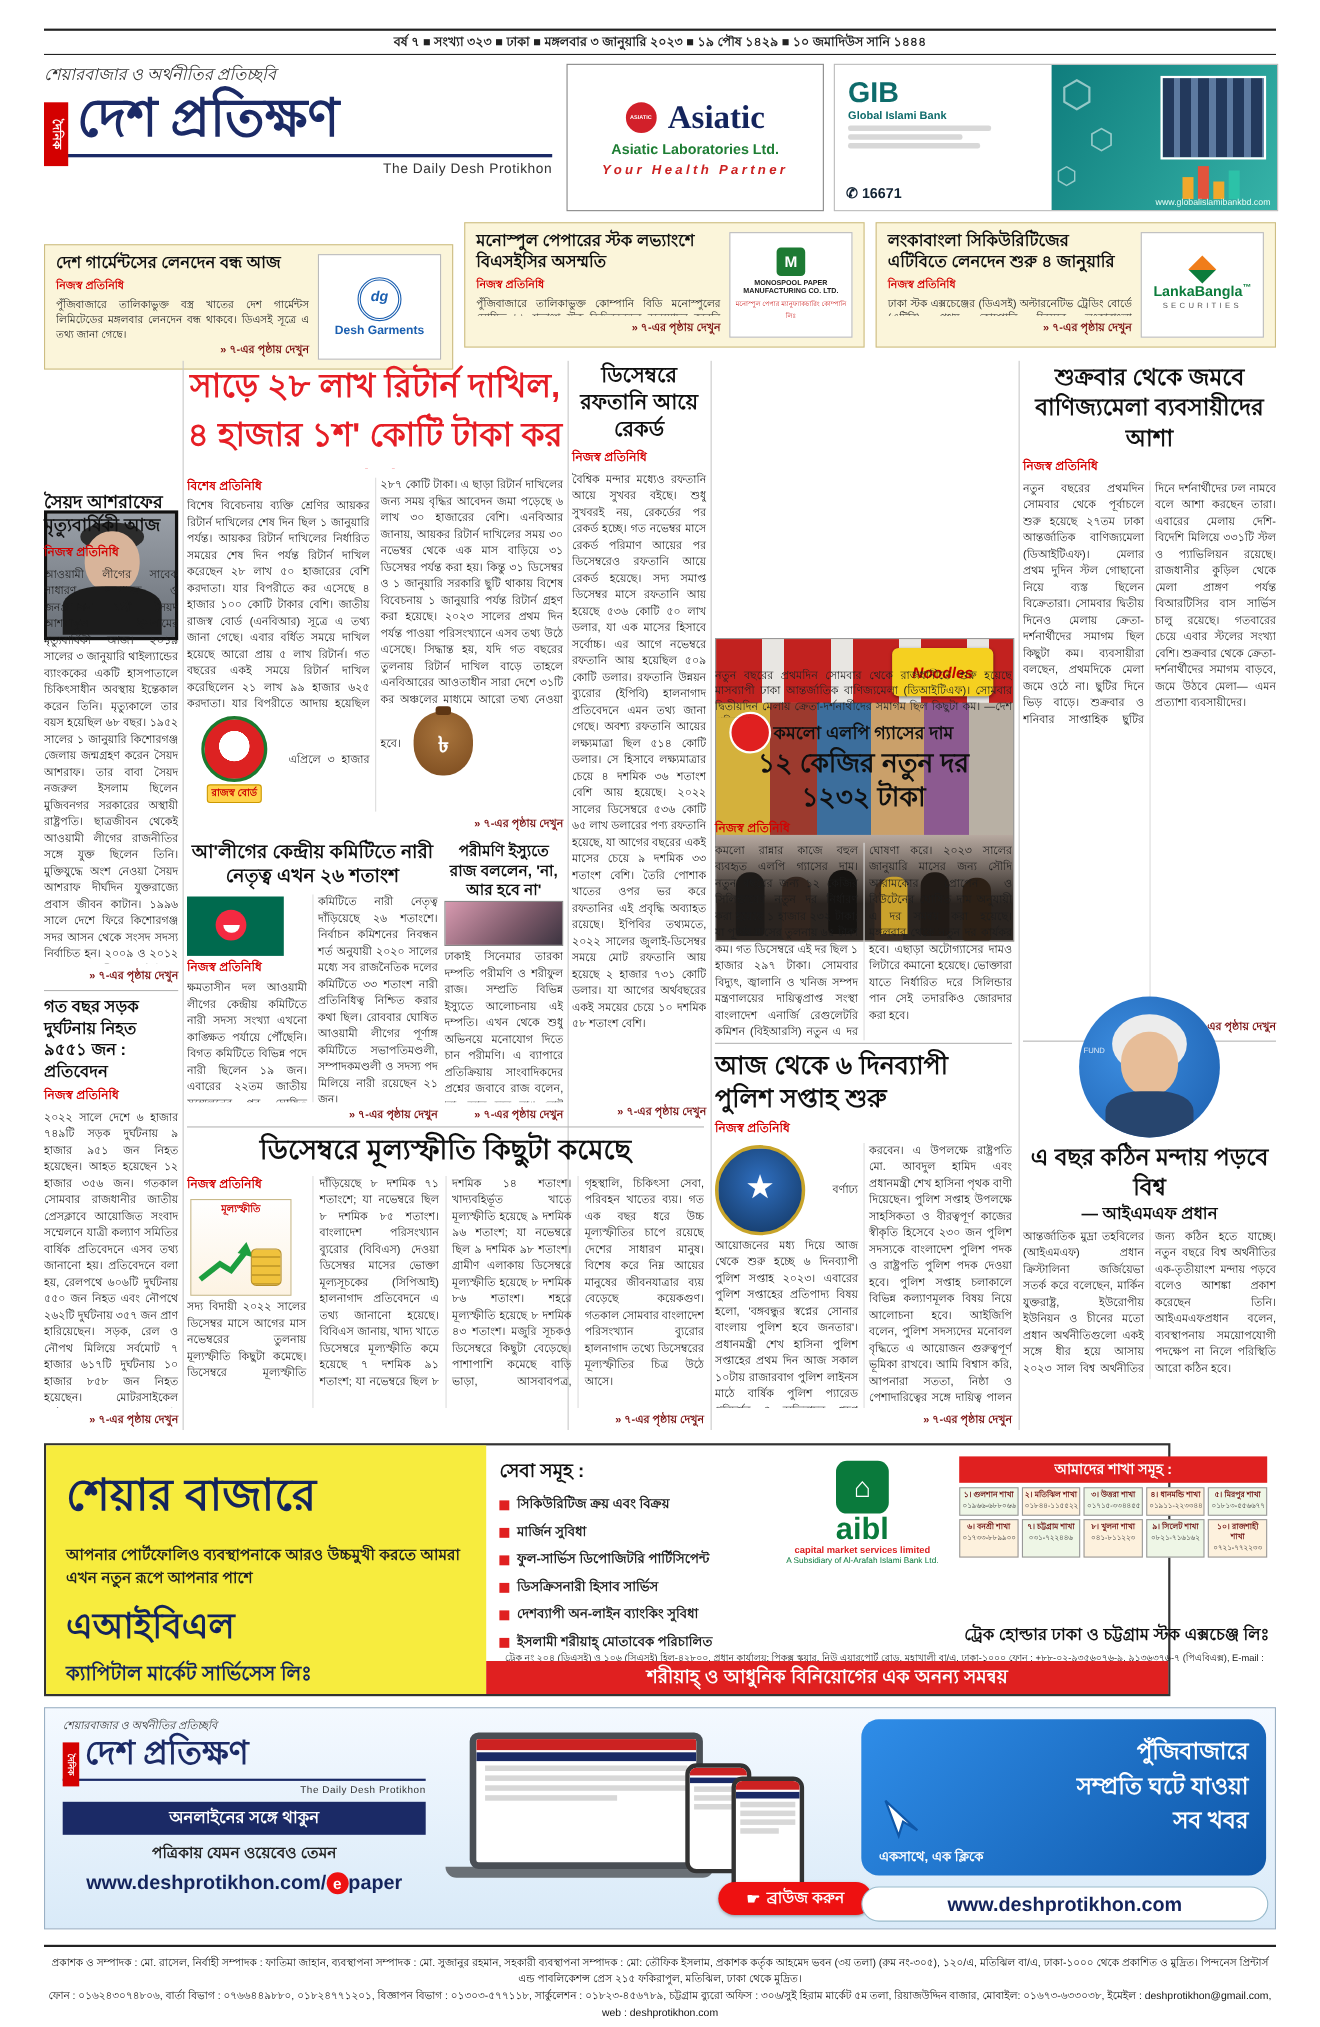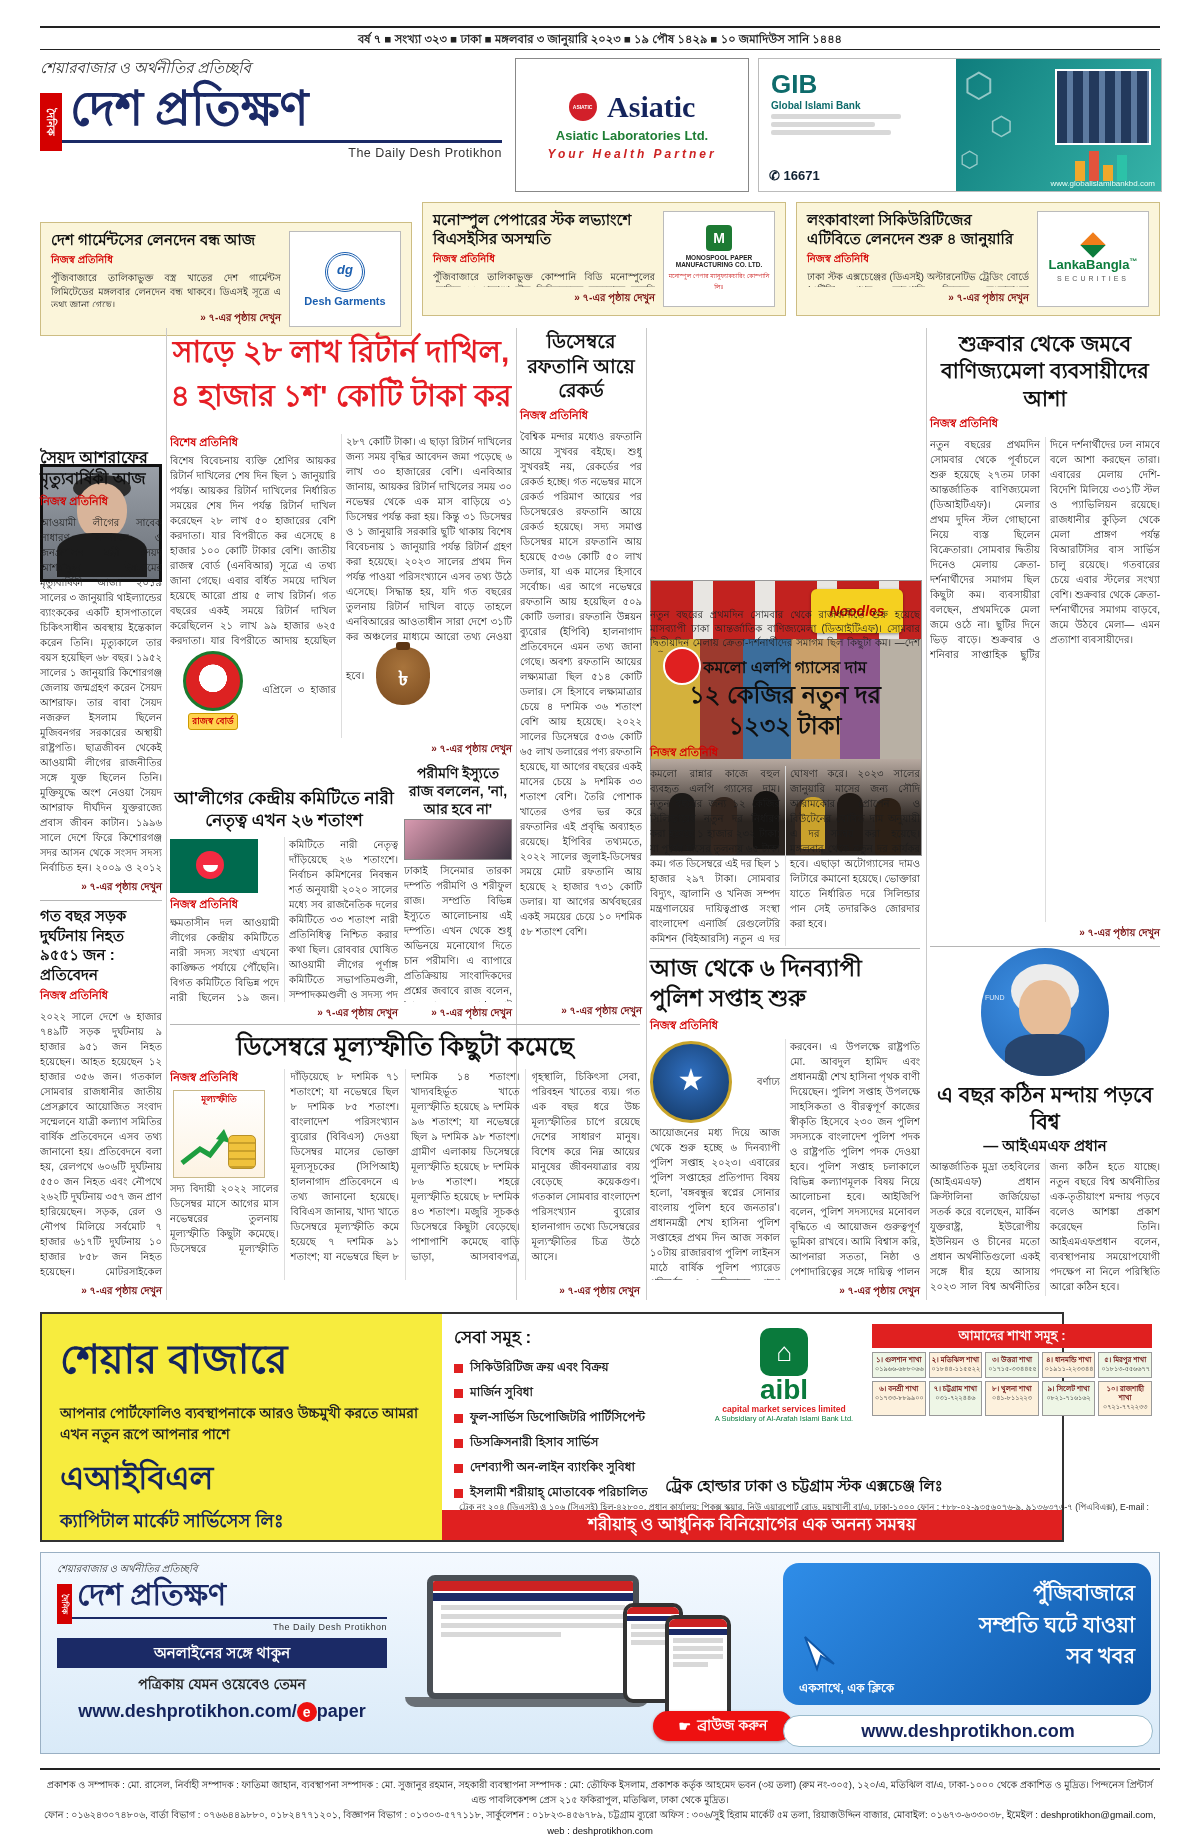--- a/index.html
+++ b/index.html
@@ -120,21 +120,21 @@
   .aibl-house{width:48px;height:48px;border-radius:10px;background:#0a7a3c;color:#fff;font-size:26px;line-height:48px;text-align:center;margin:0 auto;}
   .aibl-word{font-size:28px;font-weight:bold;color:#0a7a3c;line-height:1;}
   .aibl-ls{font-size:8.5px;color:#d22;font-weight:bold;}
   .aibl-note{font-size:7.5px;color:#0a7a3c;}
   .branch-head{background:#e02020;color:#fff;font-weight:bold;font-size:13px;text-align:center;line-height:24px;height:24px;}
   .branch-grid{display:grid;grid-template-columns:repeat(5,1fr);gap:3px;margin-top:4px;}
   .branch{border:1px solid #999;padding:2px;text-align:center;overflow:hidden;}
   .branch:nth-child(odd){background:#eef6e6;} .branch:nth-child(even){background:#fdf1dd;}
   .b-name{font-size:7px;font-weight:bold;color:#6b0f0f;line-height:1.3;}
   .b-phone{font-size:6.5px;color:#333;}
-  .trek{font-size:15px;font-weight:bold;text-align:center;color:#111;}
+  .trek{font-size:15px;font-weight:bold;text-align:right;color:#111;}
   .trek-contact{font-size:8.5px;text-align:center;color:#222;line-height:1.45;margin-top:2px;}
   .redstrip{position:absolute;left:400px;right:0;bottom:0;height:30px;background:#e02020;color:#fff;
             font-weight:bold;font-size:17px;text-align:center;line-height:30px;}
   
   .banner{border:1px solid #9ab0c4;background:linear-gradient(#f4f9ff,#d9eaf8);box-sizing:border-box;}
   .bn-bar{background:#1b2a66;color:#fff;font-size:15px;font-weight:bold;text-align:center;line-height:30px;height:30px;width:330px;margin-top:6px;}
   .bn-line{font-size:14px;font-weight:bold;text-align:center;color:#222;margin-top:5px;width:330px;}
   .bn-url{font-size:18px;font-weight:bold;text-align:center;color:#14245c;margin-top:4px;width:330px;}
   .bn-url .e{display:inline-block;width:20px;height:20px;border-radius:50%;background:#e11;color:#fff;font-size:14px;line-height:20px;}
   .laptop{width:200px;height:112px;border:6px solid #4a4f55;border-radius:8px;background:#fff;position:relative;overflow:hidden;}
@@ -282,21 +282,21 @@
       </span>
       <span>এপ্রিলে ৩ হাজার ২৮৭ কোটি টাকা। এ ছাড়া রিটার্ন দাখিলের জন্য সময় বৃদ্ধির আবেদন জমা পড়েছে ৬ লাখ ৩০ হাজারের বেশি। এনবিআর জানায়, আয়কর রিটার্ন দাখিলের সময় ৩০ নভেম্বর থেকে এক মাস বাড়িয়ে ৩১ ডিসেম্বর পর্যন্ত করা হয়। কিন্তু ৩১ ডিসেম্বর ও ১ জানুয়ারি সরকারি ছুটি থাকায় বিশেষ বিবেচনায় ১ জানুয়ারি পর্যন্ত রিটার্ন গ্রহণ করা হয়েছে। ২০২৩ সালের প্রথম দিন পর্যন্ত পাওয়া পরিসংখ্যানে এসব তথ্য উঠে এসেছে। সিদ্ধান্ত হয়, যদি গত বছরের তুলনায় রিটার্ন দাখিল বাড়ে তাহলে এনবিআরের আওতাধীন সারা দেশে ৩১টি কর অঞ্চলের মাধ্যমে আরো তথ্য নেওয়া হবে।</span>
       <span class="bag-box">
         <span class="bag"><i></i><span>৳</span></span>
       </span>
     </div>
     <div class="more">» ৭-এর পৃষ্ঠায় দেখুন</div>
   </div>
 
   <div class="abs article" style="left:170px;top:764px;width:228px;height:258px;">
-    <div class="h" style="font-size:17px;text-align:center;margin-top:24px;">আ'লীগের কেন্দ্রীয় কমিটিতে নারী নেতৃত্ব এখন ২৬ শতাংশ</div>
+    <div class="h" style="font-size:17px;text-align:center;">আ'লীগের কেন্দ্রীয় কমিটিতে নারী নেতৃত্ব এখন ২৬ শতাংশ</div>
     <div class="body cols2" style="margin-top:5px;">
       <span class="flag"><span class="flag-dot"></span><span class="flag-boat"></span></span>
       <span class="byline-inline">নিজস্ব প্রতিনিধি</span>
       <span>ক্ষমতাসীন দল আওয়ামী লীগের কেন্দ্রীয় কমিটিতে নারী সদস্য সংখ্যা এখনো কাঙ্ক্ষিত পর্যায়ে পৌঁছেনি। বিগত কমিটিতে বিভিন্ন পদে নারী ছিলেন ১৯ জন। এবারের ২২তম জাতীয় সম্মেলনের পর ঘোষিত কমিটিতে নারী নেতৃত্ব দাঁড়িয়েছে ২৬ শতাংশে। নির্বাচন কমিশনের নিবন্ধন শর্ত অনুযায়ী ২০২০ সালের মধ্যে সব রাজনৈতিক দলের কমিটিতে ৩৩ শতাংশ নারী প্রতিনিধিত্ব নিশ্চিত করার কথা ছিল। রোববার ঘোষিত আওয়ামী লীগের পূর্ণাঙ্গ কমিটিতে সভাপতিমণ্ডলী, সম্পাদকমণ্ডলী ও সদস্য পদ মিলিয়ে নারী রয়েছেন ২১ জন।</span>
     </div>
     <div class="more">» ৭-এর পৃষ্ঠায় দেখুন</div>
   </div>
 
   <div class="abs article" style="left:404px;top:764px;width:108px;height:258px;">
     <div class="h" style="font-size:14px;text-align:center;">পরীমণি ইস্যুতে রাজ বললেন, 'না, আর হবে না'</div>
@@ -364,21 +364,21 @@
   </div>
 
   <div class="abs article" style="left:930px;top:330px;width:230px;height:612px;justify-content:flex-end;">
     <div class="h" style="font-size:21px;text-align:center;">শুক্রবার থেকে জমবে বাণিজ্যমেলা ব্যবসায়ীদের আশা</div>
     <div class="byline">নিজস্ব প্রতিনিধি</div>
     <div class="body cols2">নতুন বছরের প্রথমদিন সোমবার থেকে পূর্বাচলে শুরু হয়েছে ২৭তম ঢাকা আন্তর্জাতিক বাণিজ্যমেলা (ডিআইটিএফ)। মেলার প্রথম দুদিন স্টল গোছানো নিয়ে ব্যস্ত ছিলেন বিক্রেতারা। সোমবার দ্বিতীয় দিনেও মেলায় ক্রেতা-দর্শনার্থীদের সমাগম ছিল কিছুটা কম। ব্যবসায়ীরা বলছেন, প্রথমদিকে মেলা জমে ওঠে না। ছুটির দিনে ভিড় বাড়ে। শুক্রবার ও শনিবার সাপ্তাহিক ছুটির দিনে দর্শনার্থীদের ঢল নামবে বলে আশা করছেন তারা। এবারের মেলায় দেশি-বিদেশি মিলিয়ে ৩৩১টি স্টল ও প্যাভিলিয়ন রয়েছে। রাজধানীর কুড়িল থেকে মেলা প্রাঙ্গণ পর্যন্ত বিআরটিসির বাস সার্ভিস চালু রয়েছে। গতবারের চেয়ে এবার স্টলের সংখ্যা বেশি। শুক্রবার থেকে ক্রেতা-দর্শনার্থীদের সমাগম বাড়বে, জমে উঠবে মেলা— এমন প্রত্যাশা ব্যবসায়ীদের।</div>
     <div class="more">» ৭-এর পৃষ্ঠায় দেখুন</div>
   </div>
   <div class="hrule" style="left:930px;top:946px;width:230px;"></div>
 
-  <div class="abs article" style="left:930px;top:948px;width:230px;height:348px;">
+  <div class="abs article" style="left:930px;top:906px;width:230px;height:348px;">
     <div class="imf-photo">
       <span class="imf-ring">FUND</span>
       <span class="imf-hair"></span>
         <span class="imf-face"></span>
         <span class="imf-suit"></span>
     </div>
     <div class="h" style="font-size:21px;text-align:center;margin-top:5px;">এ বছর কঠিন মন্দায় পড়বে বিশ্ব</div>
     <div class="h" style="font-size:15px;text-align:center;">— আইএমএফ প্রধান</div>
     <div class="body cols2" style="margin-top:4px;">আন্তর্জাতিক মুদ্রা তহবিলের (আইএমএফ) প্রধান ক্রিস্টালিনা জর্জিয়েভা সতর্ক করে বলেছেন, মার্কিন যুক্তরাষ্ট্র, ইউরোপীয় ইউনিয়ন ও চীনের মতো প্রধান অর্থনীতিগুলো একই সঙ্গে ধীর হয়ে আসায় ২০২৩ সাল বিশ্ব অর্থনীতির জন্য কঠিন হতে যাচ্ছে। নতুন বছরে বিশ্ব অর্থনীতির এক-তৃতীয়াংশ মন্দায় পড়বে বলেও আশঙ্কা প্রকাশ করেছেন তিনি। আইএমএফপ্রধান বলেন, ব্যবস্থাপনায় সময়োপযোগী পদক্ষেপ না নিলে পরিস্থিতি আরো কঠিন হবে।</div>
   </div>

